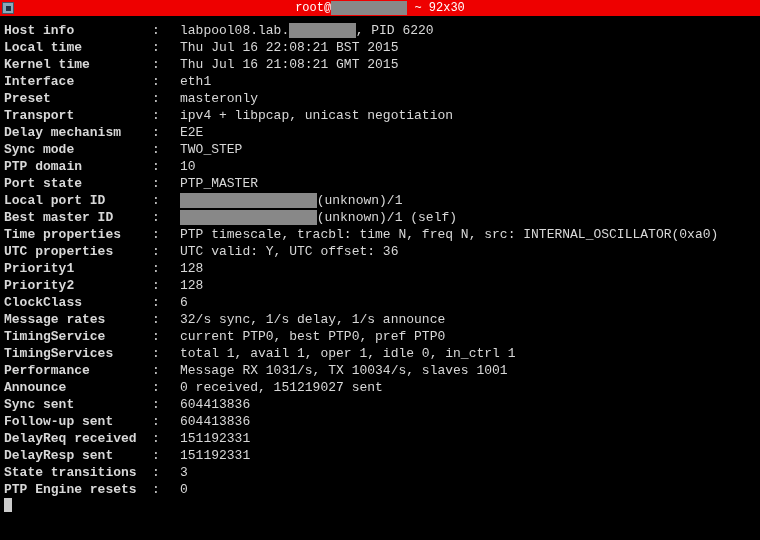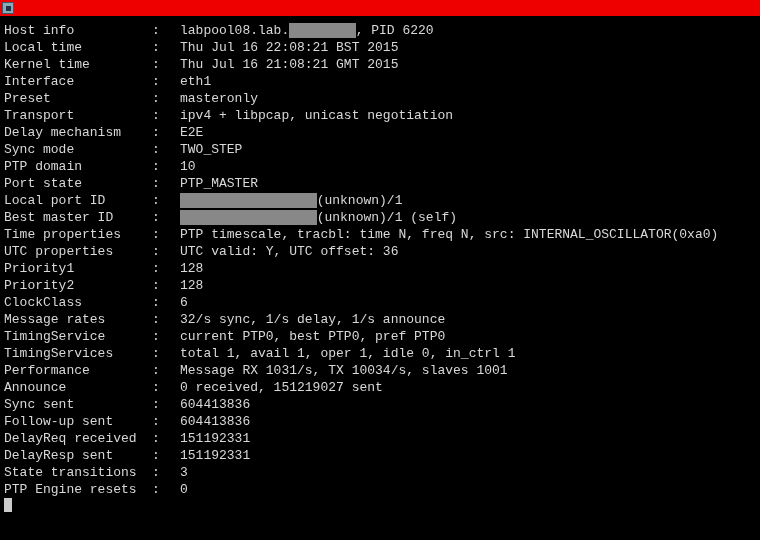--- a/index.html
+++ b/index.html
@@ -60,20 +60,21 @@
       white-space: pre;
       font-family: 'Courier New', monospace;
     }
     .line {
       display: flex;
     }
     .label {
       width: 148px;
       display: inline-block;
       flex-shrink: 0;
+      font-weight: bold;
     }
     .sep {
       width: 20px;
       display: inline-block;
       flex-shrink: 0;
     }
     .value {
       display: inline-block;
       margin-left: 8px;
     }
@@ -87,15 +88,16 @@
       height: 14px;
       background: #ccc;
       vertical-align: bottom;
     }
   </style>
 </head>
 <body>
 
 <div class="titlebar">
   <span class="titlebar-icon"></span>
+  <span class="titlebar-text"><span>root@</span><span class="redacted">          </span><span> ~ 92x30</span></span>
 </div>
 
 <div class="terminal" id="terminal"><div class="line"><span class="label">Host info</span><span class="sep">:  </span><span class="value"><span>labpool08.lab.</span><span class="redacted">        </span><span>, PID 6220</span></span></div><div class="line"><span class="label">Local time</span><span class="sep">:  </span><span class="value">Thu Jul 16 22:08:21 BST 2015</span></div><div class="line"><span class="label">Kernel time</span><span class="sep">:  </span><span class="value">Thu Jul 16 21:08:21 GMT 2015</span></div><div class="line"><span class="label">Interface</span><span class="sep">:  </span><span class="value">eth1</span></div><div class="line"><span class="label">Preset</span><span class="sep">:  </span><span class="value">masteronly</span></div><div class="line"><span class="label">Transport</span><span class="sep">:  </span><span class="value">ipv4 + libpcap, unicast negotiation</span></div><div class="line"><span class="label">Delay mechanism</span><span class="sep">:  </span><span class="value">E2E</span></div><div class="line"><span class="label">Sync mode</span><span class="sep">:  </span><span class="value">TWO_STEP</span></div><div class="line"><span class="label">PTP domain</span><span class="sep">:  </span><span class="value">10</span></div><div class="line"><span class="label">Port state</span><span class="sep">:  </span><span class="value">PTP_MASTER</span></div><div class="line"><span class="label">Local port ID</span><span class="sep">:  </span><span class="value"><span class="redacted">                 </span><span>(unknown)/1</span></span></div><div class="line"><span class="label">Best master ID</span><span class="sep">:  </span><span class="value"><span class="redacted">                 </span><span>(unknown)/1 (self)</span></span></div><div class="line"><span class="label">Time properties</span><span class="sep">:  </span><span class="value">PTP timescale, tracbl: time N, freq N, src: INTERNAL_OSCILLATOR(0xa0)</span></div><div class="line"><span class="label">UTC properties</span><span class="sep">:  </span><span class="value">UTC valid: Y, UTC offset: 36</span></div><div class="line"><span class="label">Priority1</span><span class="sep">:  </span><span class="value">128</span></div><div class="line"><span class="label">Priority2</span><span class="sep">:  </span><span class="value">128</span></div><div class="line"><span class="label">ClockClass</span><span class="sep">:  </span><span class="value">6</span></div><div class="line"><span class="label">Message rates</span><span class="sep">:  </span><span class="value">32/s sync, 1/s delay, 1/s announce</span></div><div class="line"><span class="label">TimingService</span><span class="sep">:  </span><span class="value">current PTP0, best PTP0, pref PTP0</span></div><div class="line"><span class="label">TimingServices</span><span class="sep">:  </span><span class="value">total 1, avail 1, oper 1, idle 0, in_ctrl 1</span></div><div class="line"><span class="label">Performance</span><span class="sep">:  </span><span class="value">Message RX 1031/s, TX 10034/s, slaves 1001</span></div><div class="line"><span class="label">Announce</span><span class="sep">:  </span><span class="value">0 received, 151219027 sent</span></div><div class="line"><span class="label">Sync sent</span><span class="sep">:  </span><span class="value">604413836</span></div><div class="line"><span class="label">Follow-up sent</span><span class="sep">:  </span><span class="value">604413836</span></div><div class="line"><span class="label">DelayReq received</span><span class="sep">:  </span><span class="value">151192331</span></div><div class="line"><span class="label">DelayResp sent</span><span class="sep">:  </span><span class="value">151192331</span></div><div class="line"><span class="label">State transitions</span><span class="sep">:  </span><span class="value">3</span></div><div class="line"><span class="label">PTP Engine resets</span><span class="sep">:  </span><span class="value">0</span></div><div class="line"><span class="cursor"></span></div></div>
 
 </body></html>

